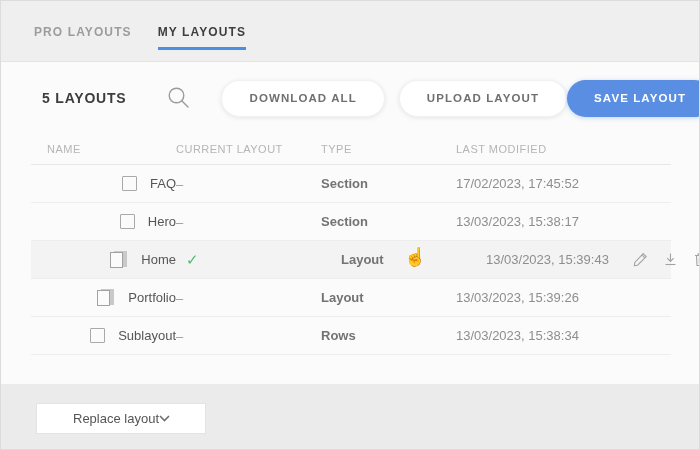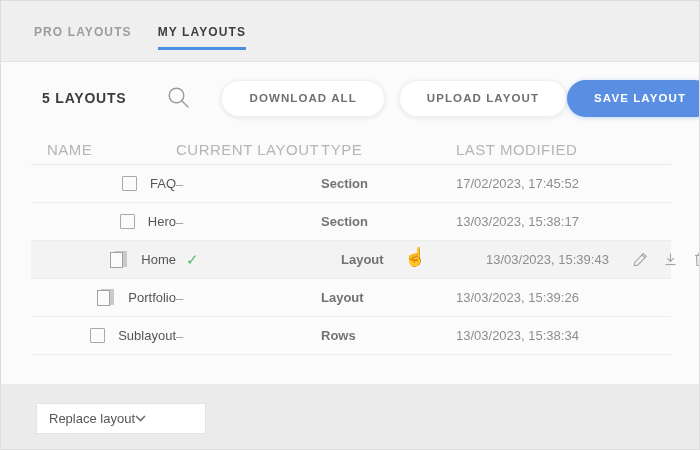--- a/index.html
+++ b/index.html
@@ -41,40 +41,40 @@
     background:#5a8ee2; color:#ffffff; border:none; margin-left:auto;
     box-shadow:0 1px 5px rgba(90,142,226,0.35);
   }
   
   .table{ position:absolute; top:133px; left:30px; width:640px; }
   .thead, .row{
     display:grid; grid-template-columns:129px 145px 135px 130px 1fr;
     align-items:center; padding-left:16px;
   }
   .thead{ height:31px; border-bottom:1px solid #e7e7e7; }
-  .th{ font-size:15px; letter-spacing:0.5px; color:#b5b5b5; }
+  .th{ font-size:11px; letter-spacing:0.5px; color:#b5b5b5; }
   .row{ height:38px; border-bottom:1px solid #ededed; cursor:pointer; }
   .row.hovered{ background:#f3f3f3;gap:10px; }
   .cell-name{ display:flex; align-items:center; gap:13px; font-size:13px; color:#565656;justify-content:flex-end; }
   .checkbox{ width:15px; height:15px; border:1px solid #a9a9a9; border-radius:1px; background:transparent; flex:none; cursor:pointer; }
   .pages{ position:relative; width:18px; height:18px; flex:none; cursor:pointer; }
   .pages .back{ position:absolute; left:4px; top:0px; width:13px; height:16px; background:#c9c9c9; }
   .pages .front{ position:absolute; left:0; top:1px; width:13px; height:16px; background:#fbfbfb; border:1px solid #a2a2a2; }
   .dashbox{ width:80px; text-align:center; font-size:13px; color:#9a9a9a; }
   .dashbox.check{ color:#4cbb70; font-size:15px; }
   .cell-type{ font-size:13px; color:#737373;font-weight:bold; }
   .cell-mod{ font-size:13px; color:#8e8e8e; }
   .cell-actions{ display:flex; gap:13px; padding-left:6px; }
   .action{ width:17px; height:17px; cursor:pointer; }
   
   .footer{ position:absolute; left:0; right:0; top:383px; bottom:0; background:#ebebeb; }
   .select{
     position:absolute; left:35px; top:19px; width:170px; height:31px;
     background:#ffffff; border:1px solid #e3e3e3;
-    display:flex; align-items:center; justify-content:flex-start;
+    display:flex; align-items:center; justify-content:center;
     padding:0 11px 0 12px; font-size:13px; color:#555555; cursor:pointer;
   }
   
   .cursor{
     position:absolute; left:403px; top:245px; font-size:18px; color:#2f2f2f;
     text-shadow:0 0 2px #ffffff; pointer-events:none;
   }
 </style>
 </head>
 <body>

